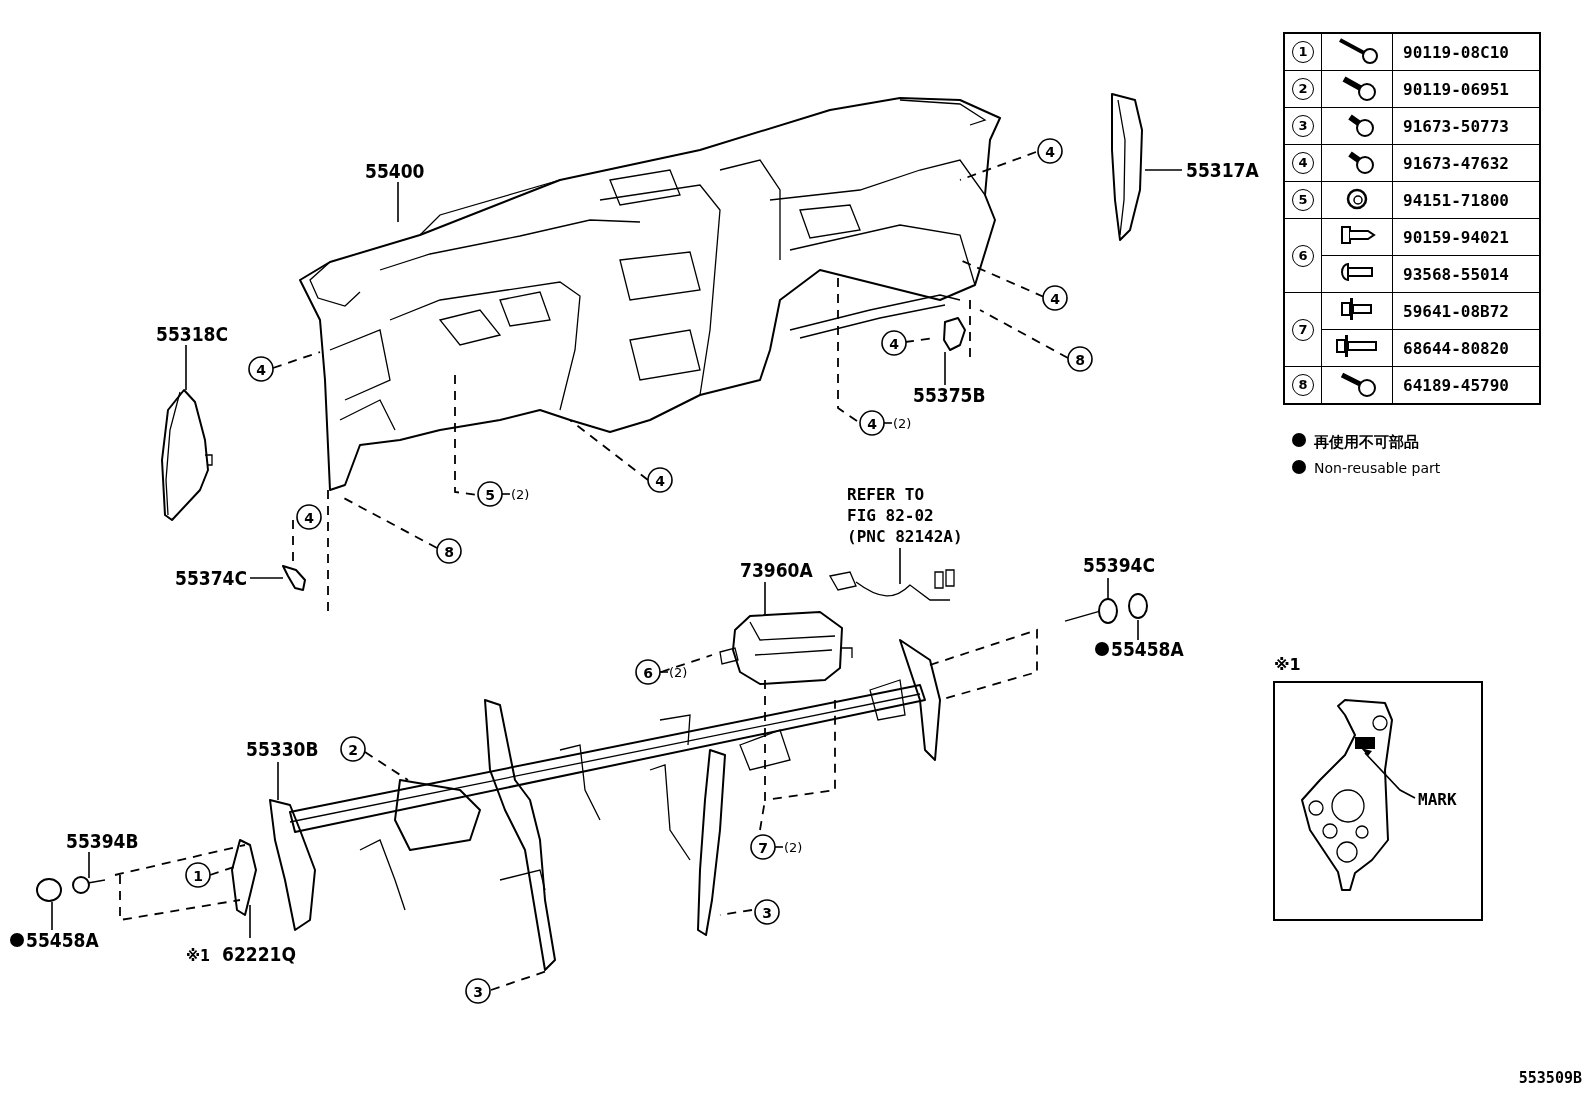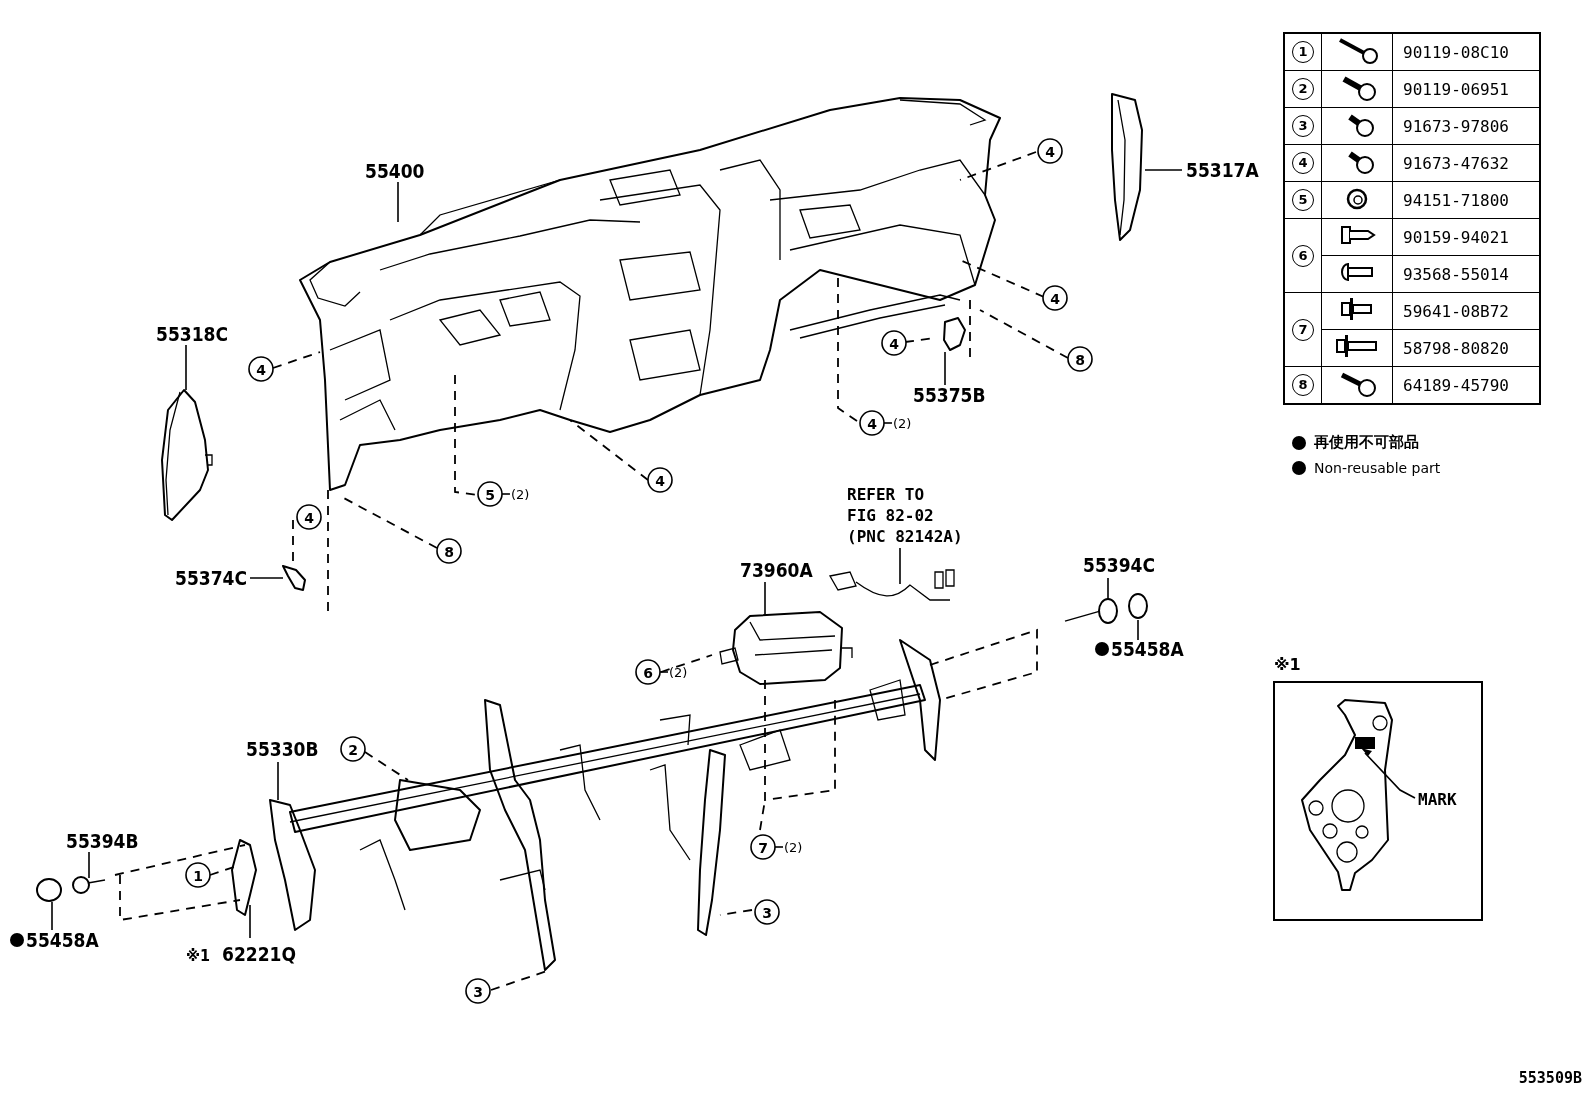--- a/index.html
+++ b/index.html
@@ -13,24 +13,24 @@
   .part-thin { fill: none; stroke: #000; stroke-width: 1.3; }
   .leader { stroke: #000; stroke-width: 1.6; fill: none; }
   .dash { stroke: #000; stroke-width: 1.8; fill: none; stroke-dasharray: 9 7; }
   .callout { fill: #fff; stroke: #000; stroke-width: 1.6; }
 
   
   #fastener-table { position: absolute; left: 1283px; top: 32px; border-collapse: collapse; border: 2px solid #000; }
   #fastener-table td { border: 1px solid #000; height: 36px; padding: 0; }
   #fastener-table td.num { width: 36px; text-align: center; }
   #fastener-table td.icon { width: 70px; text-align: center; }
-  #fastener-table td.pn { width: 136px; padding-left: 10px; font-family: "DejaVu Sans Mono", monospace; font-weight: normal; font-size: 16px; }
+  #fastener-table td.pn { width: 136px; padding-left: 10px; font-family: "DejaVu Sans Mono", monospace; font-weight: bold; font-size: 16px; }
   .tnum { display: inline-block; width: 20px; height: 20px; border: 1.6px solid #000; border-radius: 50%; font-weight: bold; font-size: 13px; line-height: 20px; text-align: center; }
 
-  .legend { position: absolute; left: 1292px; font-size: 15px; display: flex; align-items: center; gap: 8px; }
+  .legend { position: absolute; left: 1292px; font-size: 15px; display: flex; gap: 8px; }
   .legend .dot { width: 14px; height: 14px; background: #000; border-radius: 50%; display: inline-block; }
   #legend-jp { top: 433px; font-weight: bold; }
   #legend-en { top: 460px; font-size: 14px; }
 
   #detail-box { position: absolute; left: 1273px; top: 681px; width: 206px; height: 236px; border: 2px solid #000; }
   #detail-ref { position: absolute; left: 1274px; top: 655px; font-size: 16px; font-weight: bold; }
   #diagram-code { position: absolute; right: 10px; bottom: 12px; font-family: "DejaVu Sans Mono", monospace; font-weight: bold; font-size: 15px; }
 </style>
 </head>
 <body>
@@ -295,21 +295,21 @@
             <circle cx="35" cy="19" r="8" fill="#fff" stroke="#000" stroke-width="2"></circle>
           </svg></td>
       <td class="pn">90119-06951</td>
     </tr>
     <tr>
       <td class="num"><span class="tnum">3</span></td>
       <td class="icon"><svg width="50" height="28">
             <path d="M18,7 L28,14" stroke="#000" stroke-width="6"></path>
             <circle cx="33" cy="18" r="8" fill="#fff" stroke="#000" stroke-width="2"></circle>
           </svg></td>
-      <td class="pn">91673-97806</td>
+      <td class="pn">91673-50773</td>
     </tr>
     <tr>
       <td class="num"><span class="tnum">4</span></td>
       <td class="icon"><svg width="50" height="28">
             <path d="M18,7 L28,14" stroke="#000" stroke-width="6"></path>
             <circle cx="33" cy="18" r="8" fill="#fff" stroke="#000" stroke-width="2"></circle>
           </svg></td>
       <td class="pn">91673-47632</td>
     </tr>
     <tr>
@@ -343,21 +343,21 @@
             <rect x="21" y="10" width="18" height="8" fill="#fff" stroke="#000" stroke-width="2"></rect>
           </svg></td>
       <td class="pn">59641-08B72</td>
     </tr>
     <tr>
       <td class="icon"><svg width="56" height="28">
             <rect x="8" y="8" width="8" height="12" fill="#fff" stroke="#000" stroke-width="2"></rect>
             <rect x="16" y="3" width="3" height="22" fill="#000"></rect>
             <rect x="19" y="10" width="28" height="8" fill="#fff" stroke="#000" stroke-width="2"></rect>
           </svg></td>
-      <td class="pn">58798-80820</td>
+      <td class="pn">68644-80820</td>
     </tr>
     <tr>
       <td class="num"><span class="tnum">8</span></td>
       <td class="icon"><svg width="50" height="28">
             <path d="M10,6 L30,16" stroke="#000" stroke-width="5"></path>
             <circle cx="35" cy="19" r="8" fill="#fff" stroke="#000" stroke-width="2"></circle>
           </svg></td>
       <td class="pn">64189-45790</td>
     </tr>
   </tbody>

